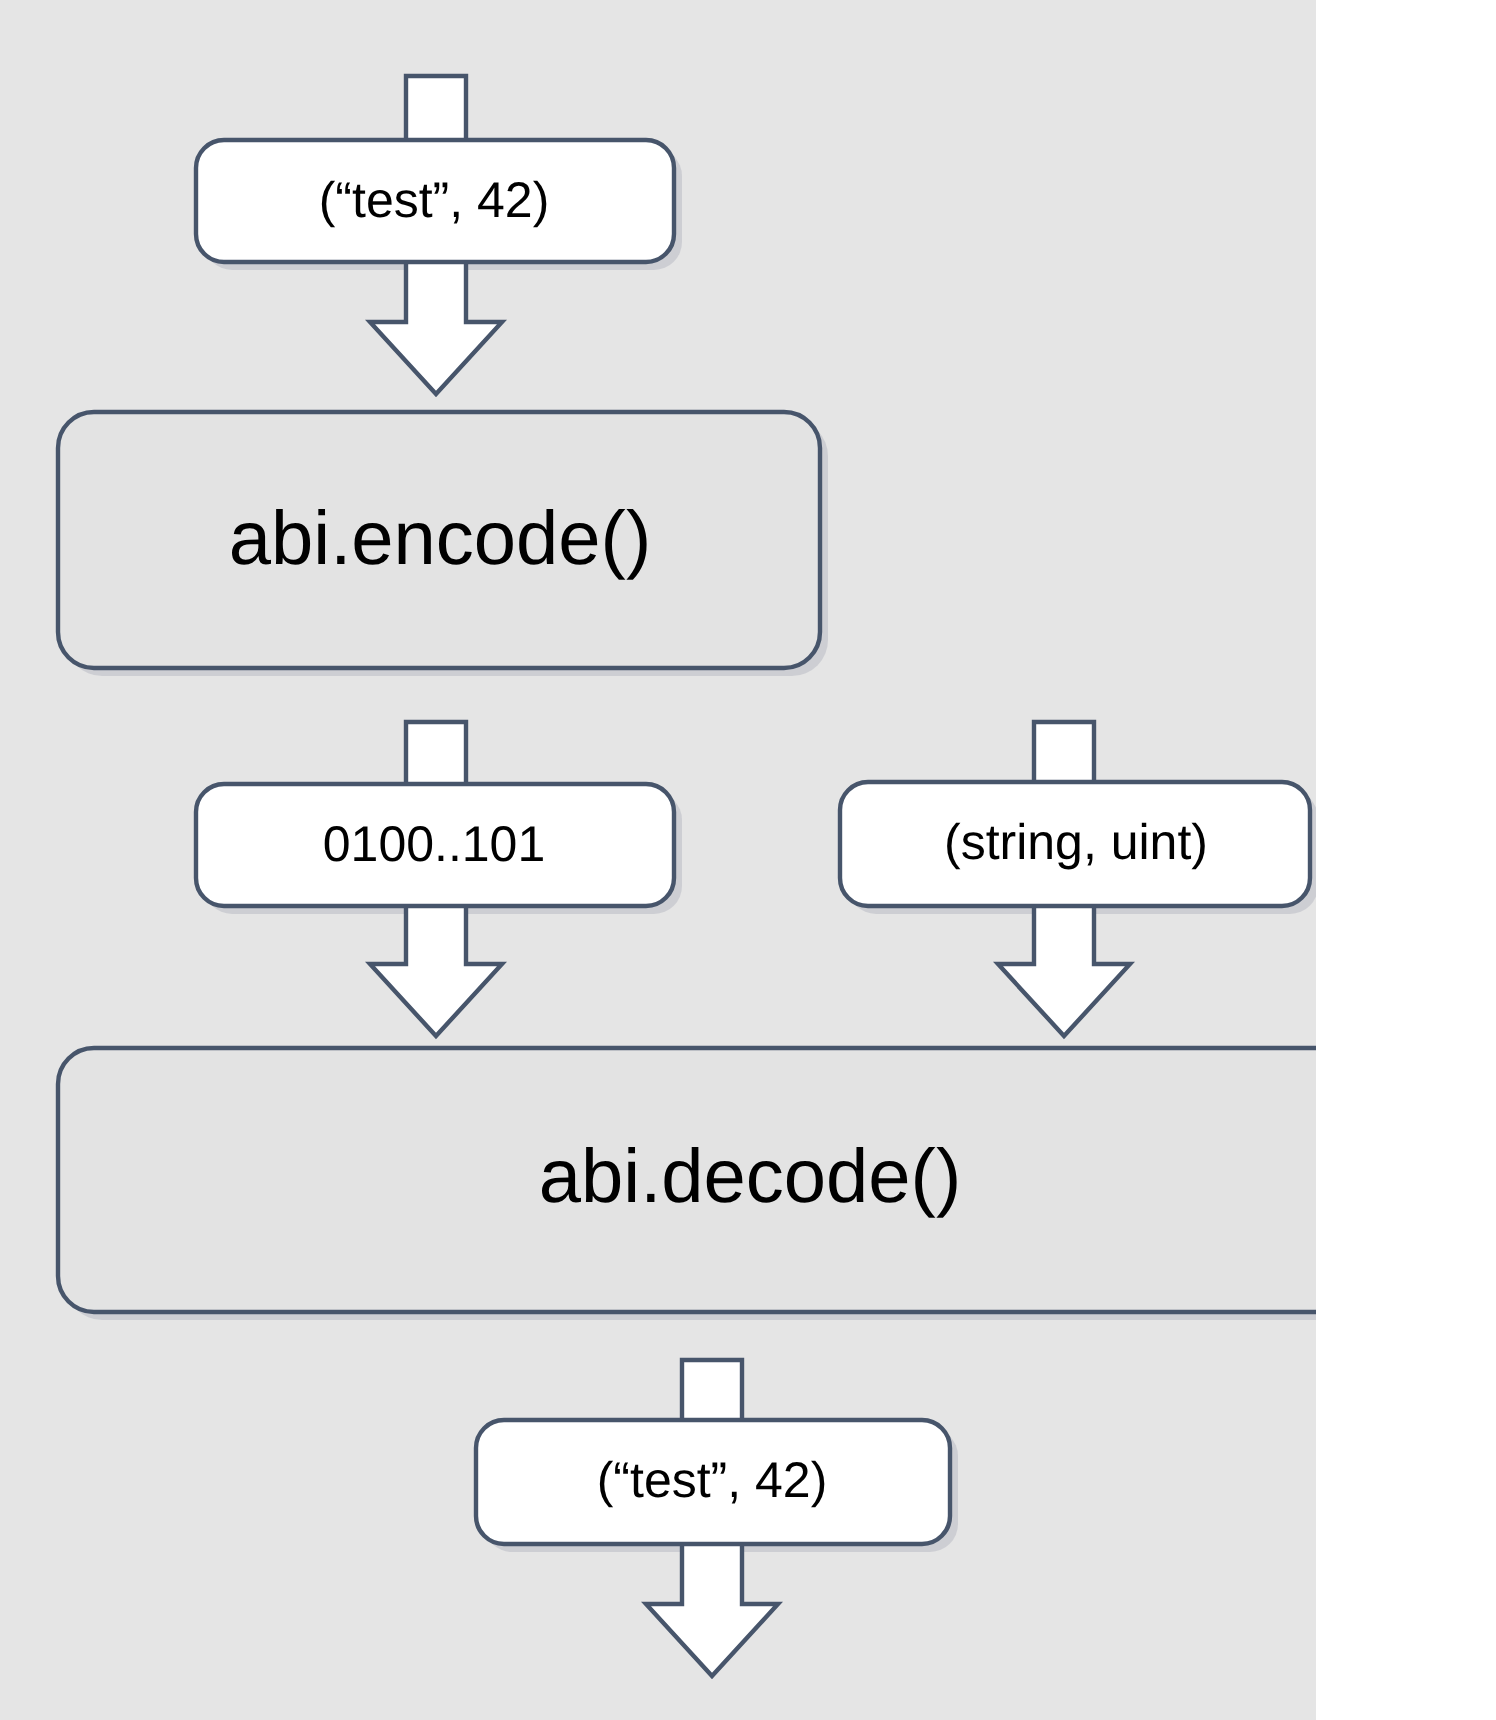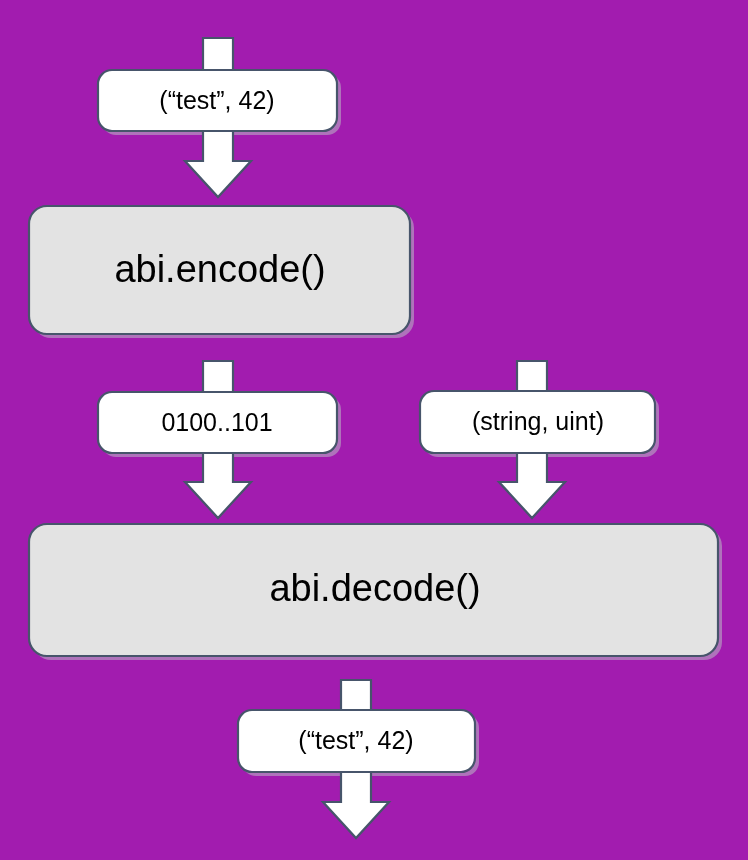--- a/index.html
+++ b/index.html
@@ -6,23 +6,23 @@
   html, body {
     margin: 0;
     padding: 0;
     background: #ffffff;
   }
   body {
     font-family: "Liberation Sans", sans-serif;
   }
   #diagram-root {
     position: relative;
-    width: 748px;
+    width: 658px;
     height: 860px;
-    background: #a21caf;
+    background: #e5e5e5;
     overflow: hidden;
   }
   svg#flow-svg {
     display: block;
     width: 748px;
     height: 860px;
   }
   .node-shape {
     stroke: #47556b;
     stroke-width: 2.2;

